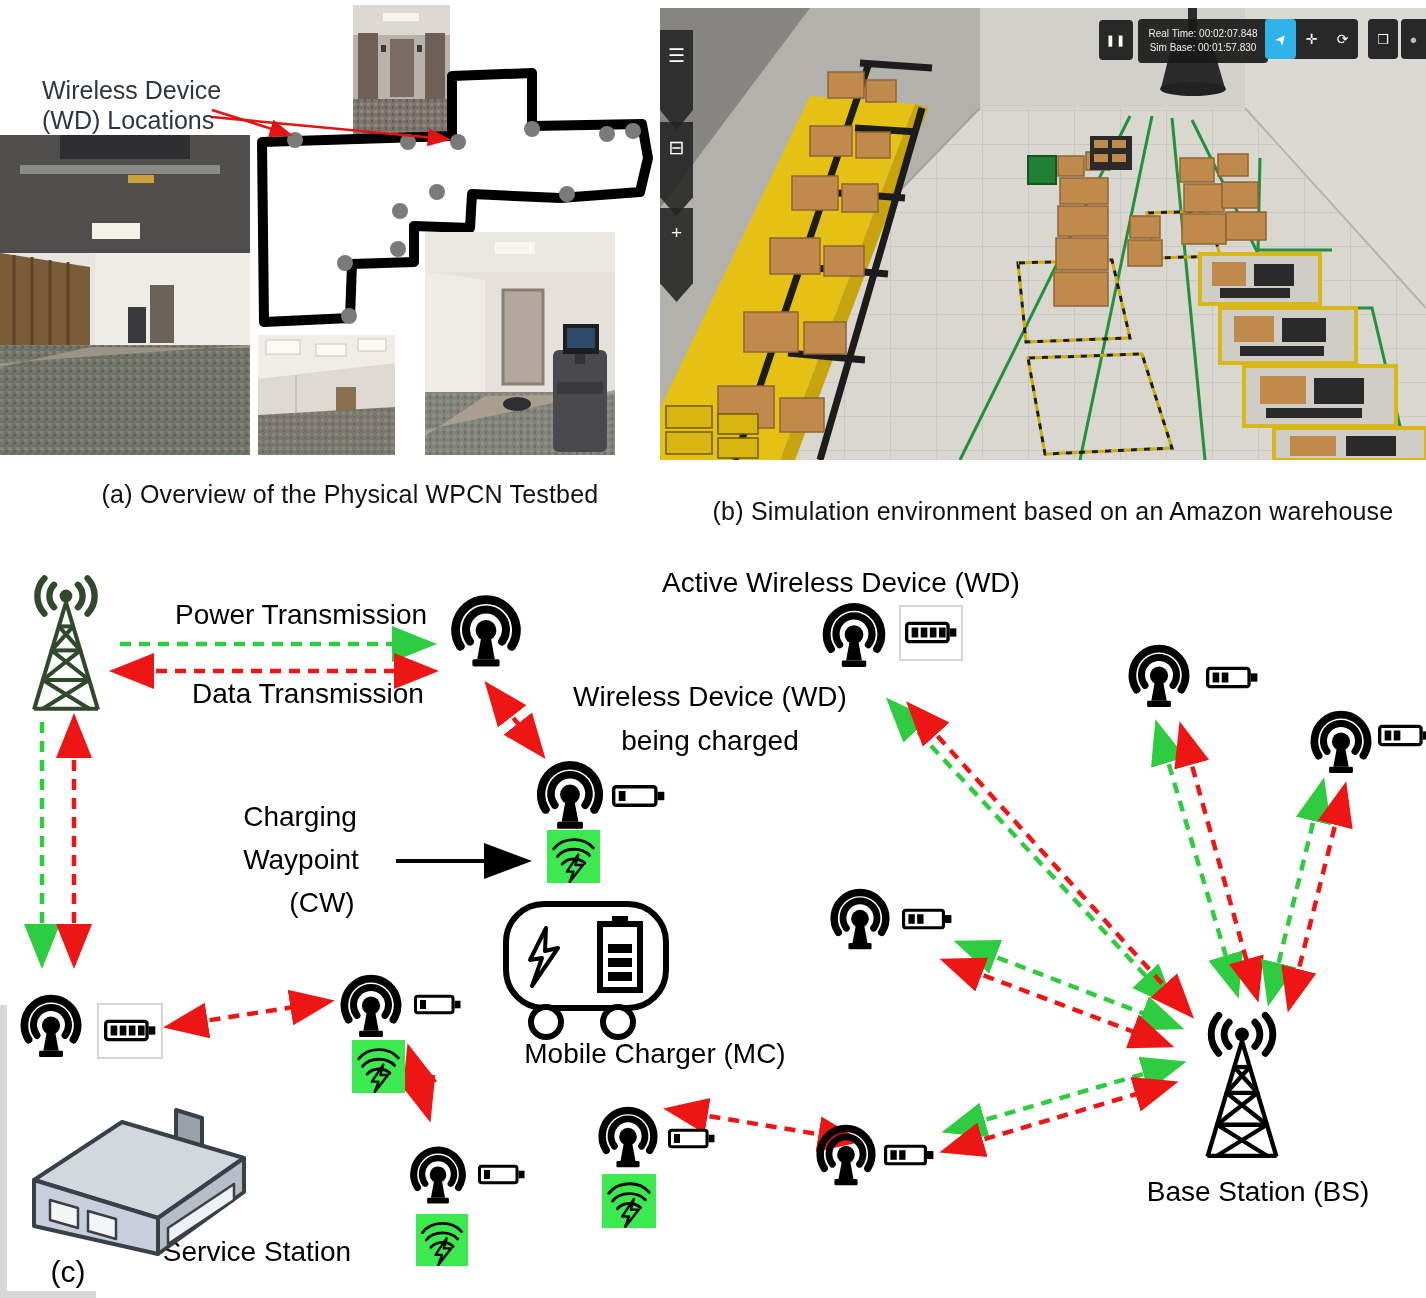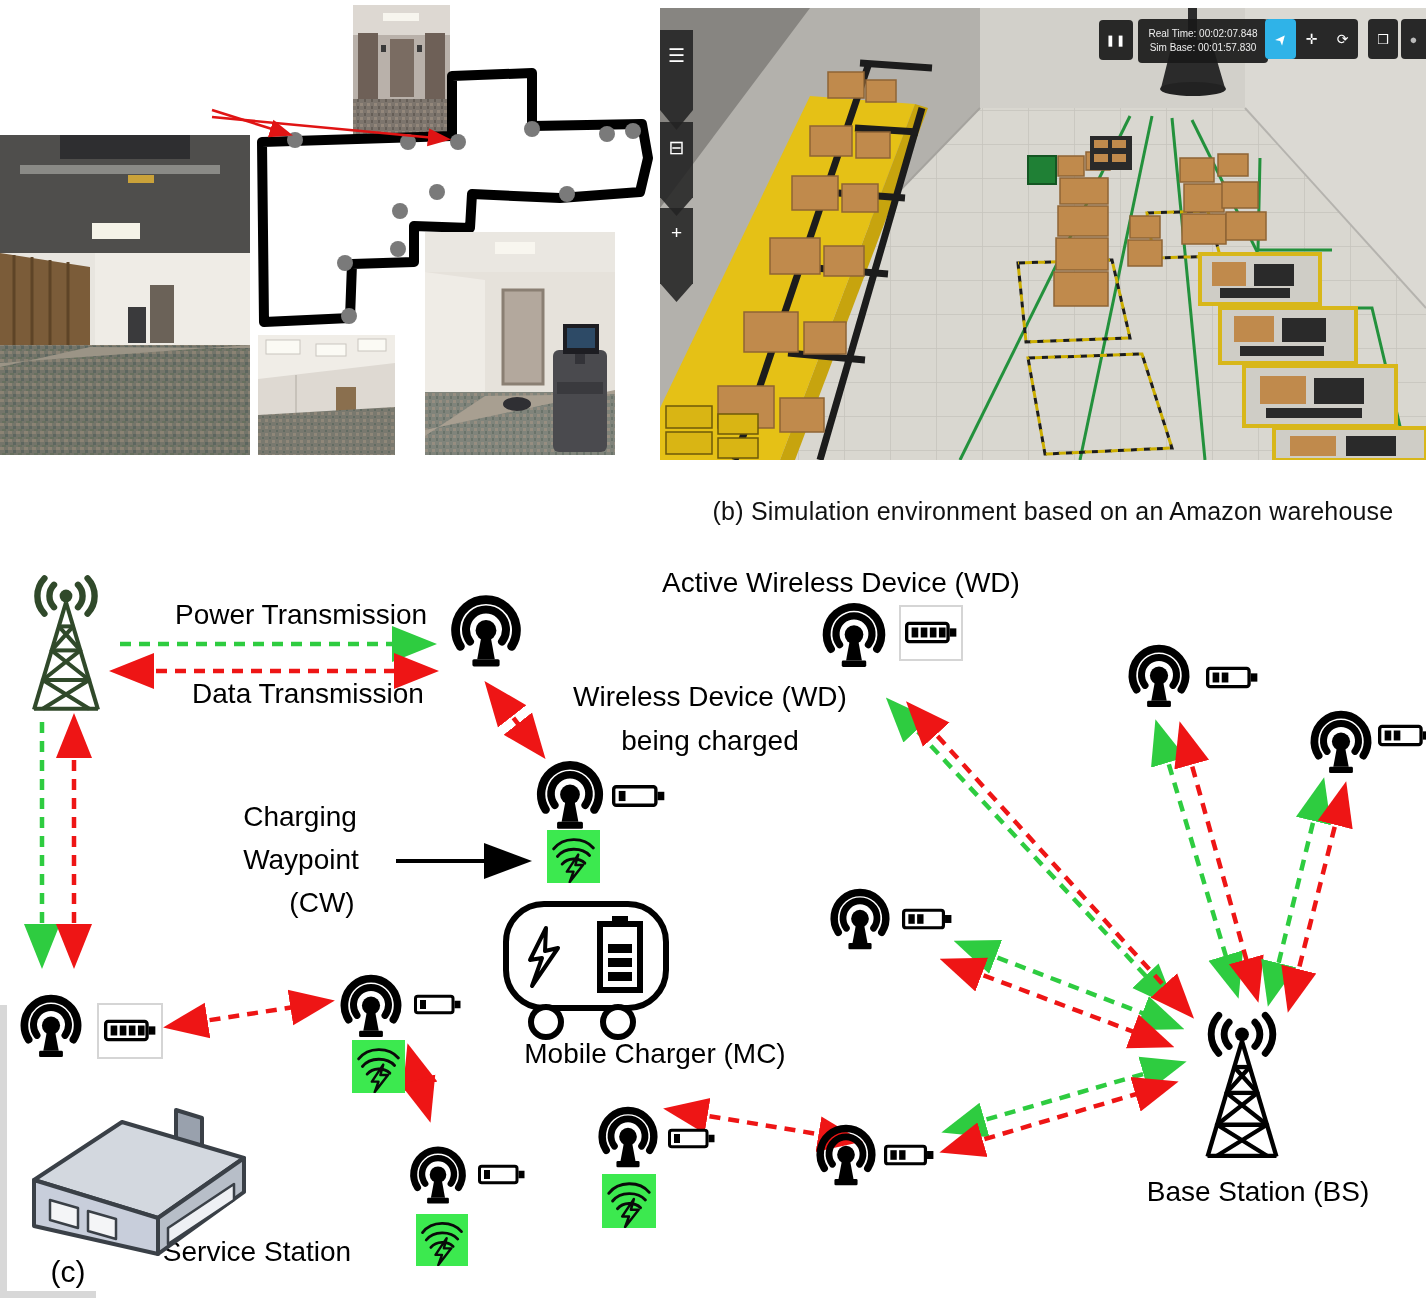--- a/index.html
+++ b/index.html
@@ -132,31 +132,36 @@
       <rect y="160" width="190" height="63" fill="url(#cpR)"></rect>
       <polygon points="0,204 60,164 190,162 190,158 0,198" fill="#a89f91"></polygon>
       <ellipse cx="92" cy="172" rx="14" ry="7" fill="#2f2f33"></ellipse>
       <rect x="128" y="118" width="54" height="102" rx="6" fill="#4a4a4e"></rect>
       <rect x="132" y="150" width="46" height="12" fill="#3a3a3e"></rect>
       <rect x="138" y="92" width="36" height="30" fill="#1d1d22"></rect>
       <rect x="142" y="96" width="28" height="20" fill="#2d4a66"></rect>
       <rect x="150" y="122" width="10" height="10" fill="#333338"></rect>
     </svg>
 
+    <div class="abs annotation" style="left:42px;top:76px;">
+      <div>Wireless Device</div>
+      <div>(WD) Locations</div>
+    </div>
     <svg class="abs" style="left:0;top:0;pointer-events:none;" width="660" height="470" viewBox="0 0 660 470">
       <defs>
           <marker id="mra" orient="auto" markerWidth="9" markerHeight="8" refX="7" refY="3.5" viewBox="0 0 9 7">
         <path d="M0,0 L9,3.5 L0,7 z" fill="#e01414"></path>
           </marker>
         </defs>
       <line x1="212" y1="110" x2="288" y2="134" stroke="#e01414" stroke-width="2.6" marker-end="url(#mra)"></line>
       <line x1="212" y1="117" x2="446" y2="139" stroke="#e01414" stroke-width="2.6" marker-end="url(#mra)"></line>
     </svg>
   </div>
 
+  <div class="abs caption" style="left:30px;top:480px;width:640px;">(a) Overview of the Physical WPCN Testbed</div>
 
   <div class="abs" style="left:660px;top:8px;width:766px;height:452px;">
     <svg width="766" height="452" viewBox="0 0 766 452">
       <defs>
         <pattern id="tile" width="46" height="34" patternUnits="userSpaceOnUse">
           <rect width="46" height="34" fill="#d9d7d0"></rect>
           <path d="M0,0H46M0,0V34" stroke="#c6c4bd" stroke-width="1.5"></path>
         </pattern>
       </defs>
       <rect width="766" height="452" fill="#c9c7c2"></rect>

